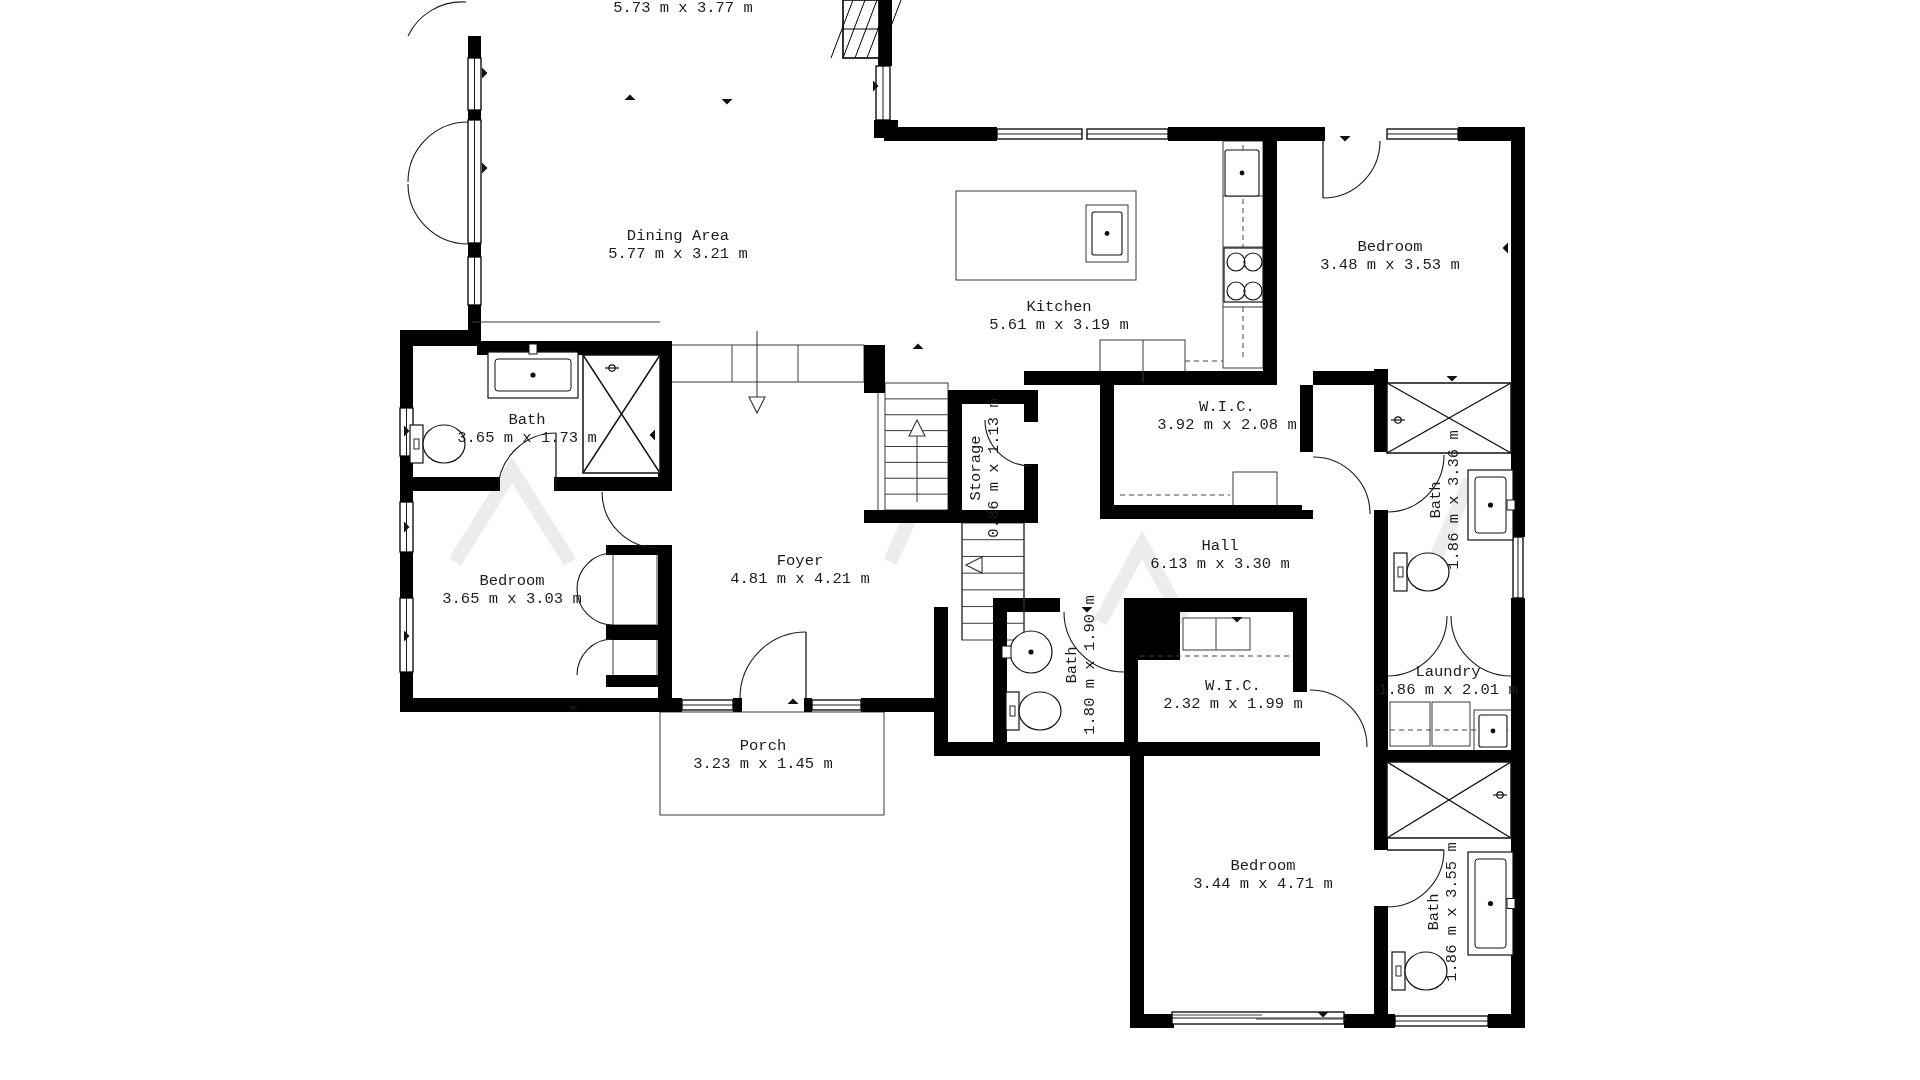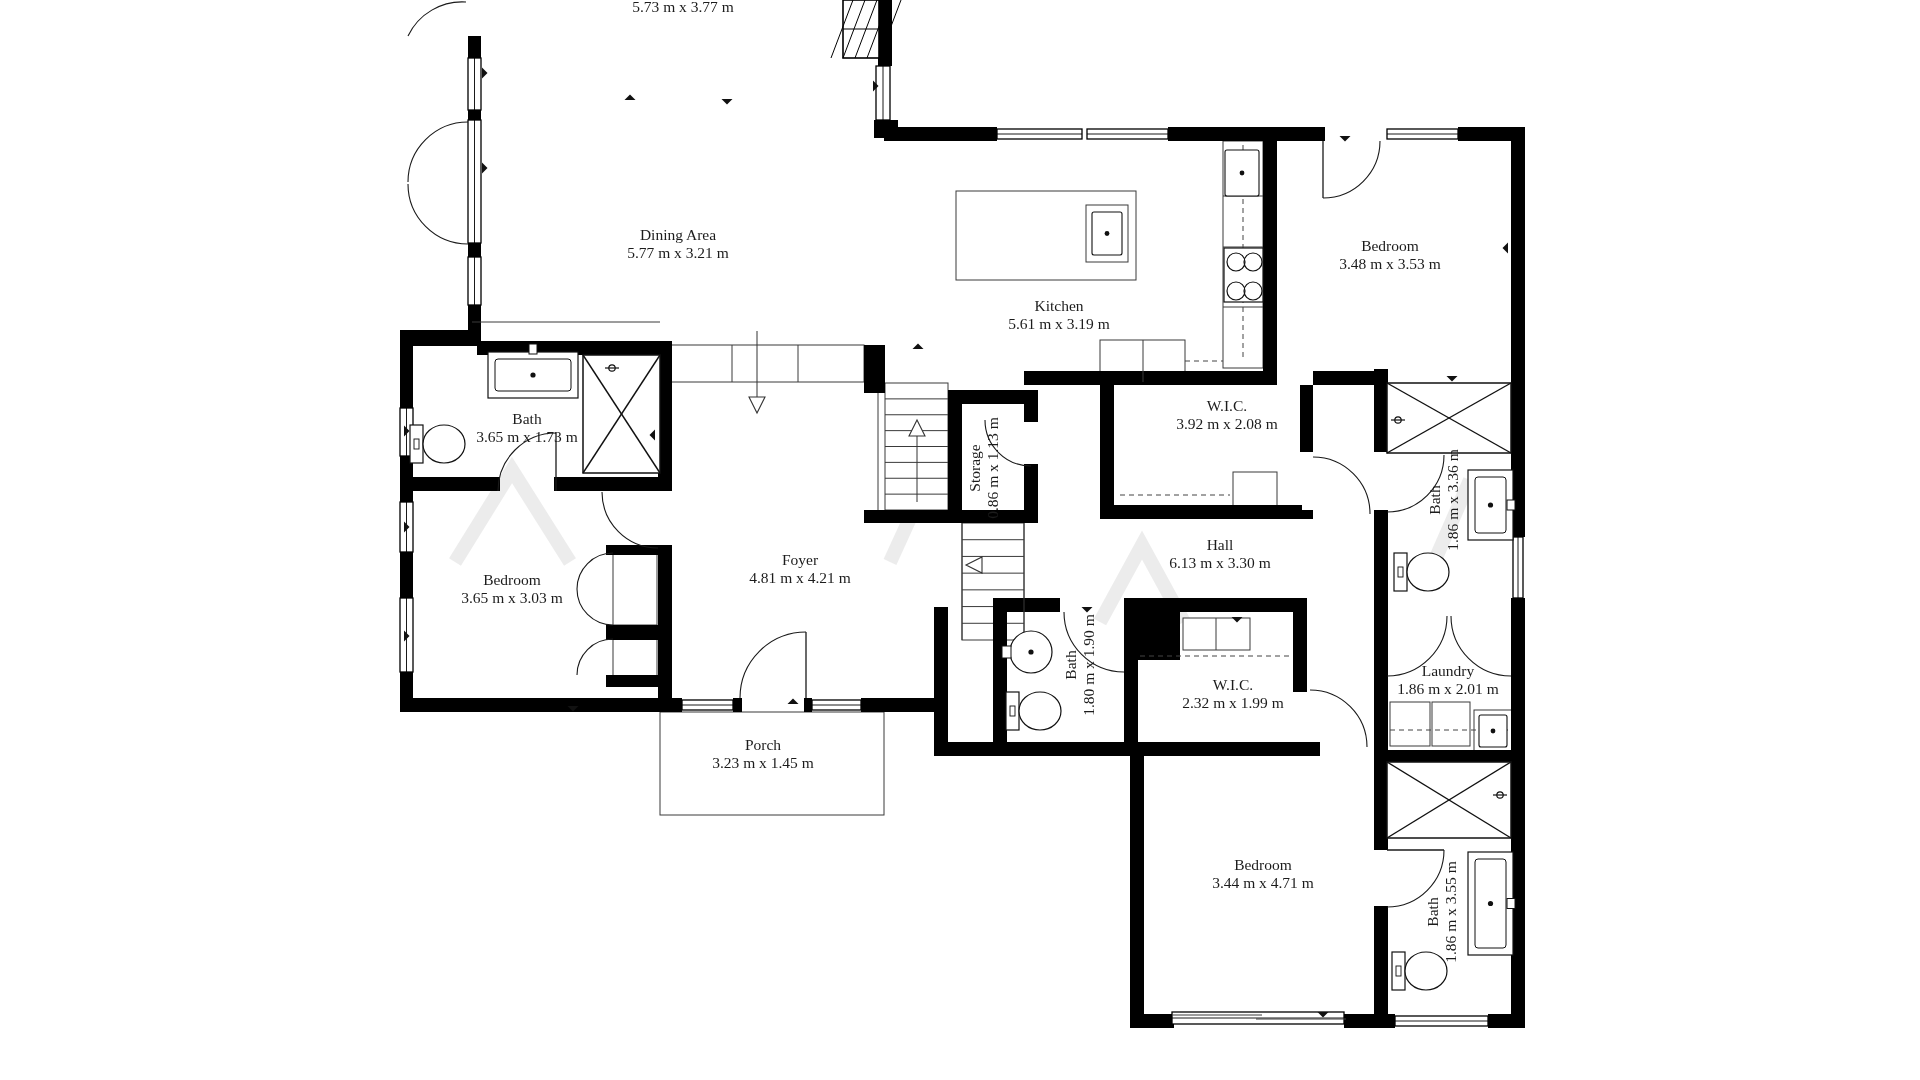--- a/index.html
+++ b/index.html
@@ -1,17 +1,17 @@
 <!DOCTYPE html>
 <html><head>
 <meta charset="utf-8">
 <style>
   html,body{margin:0;padding:0;background:#ffffff;}
   #stage{position:relative;width:1920px;height:1080px;background:#fff;overflow:hidden;
-         font-family:Liberation Serif, serif;}
+         font-family:Liberation Mono, monospace;}
   #plan{position:absolute;left:0;top:0;}
   .room-label{fill:#1c1c1c;font-size:15.5px;}
 </style>
 </head>
 <body>
 
 <div id="stage">
   <svg id="plan" width="1920" height="1080" viewBox="0 0 1920 1080" xmlns="http://www.w3.org/2000/svg">
       <rect x="0" y="0" width="1920" height="1080" fill="#ffffff" stroke="none" stroke-width="0"></rect>
       <path d="M455,562 L512,470 L570,562" fill="none" stroke="#dcdcdc" stroke-width="14" opacity="0.55"></path>

